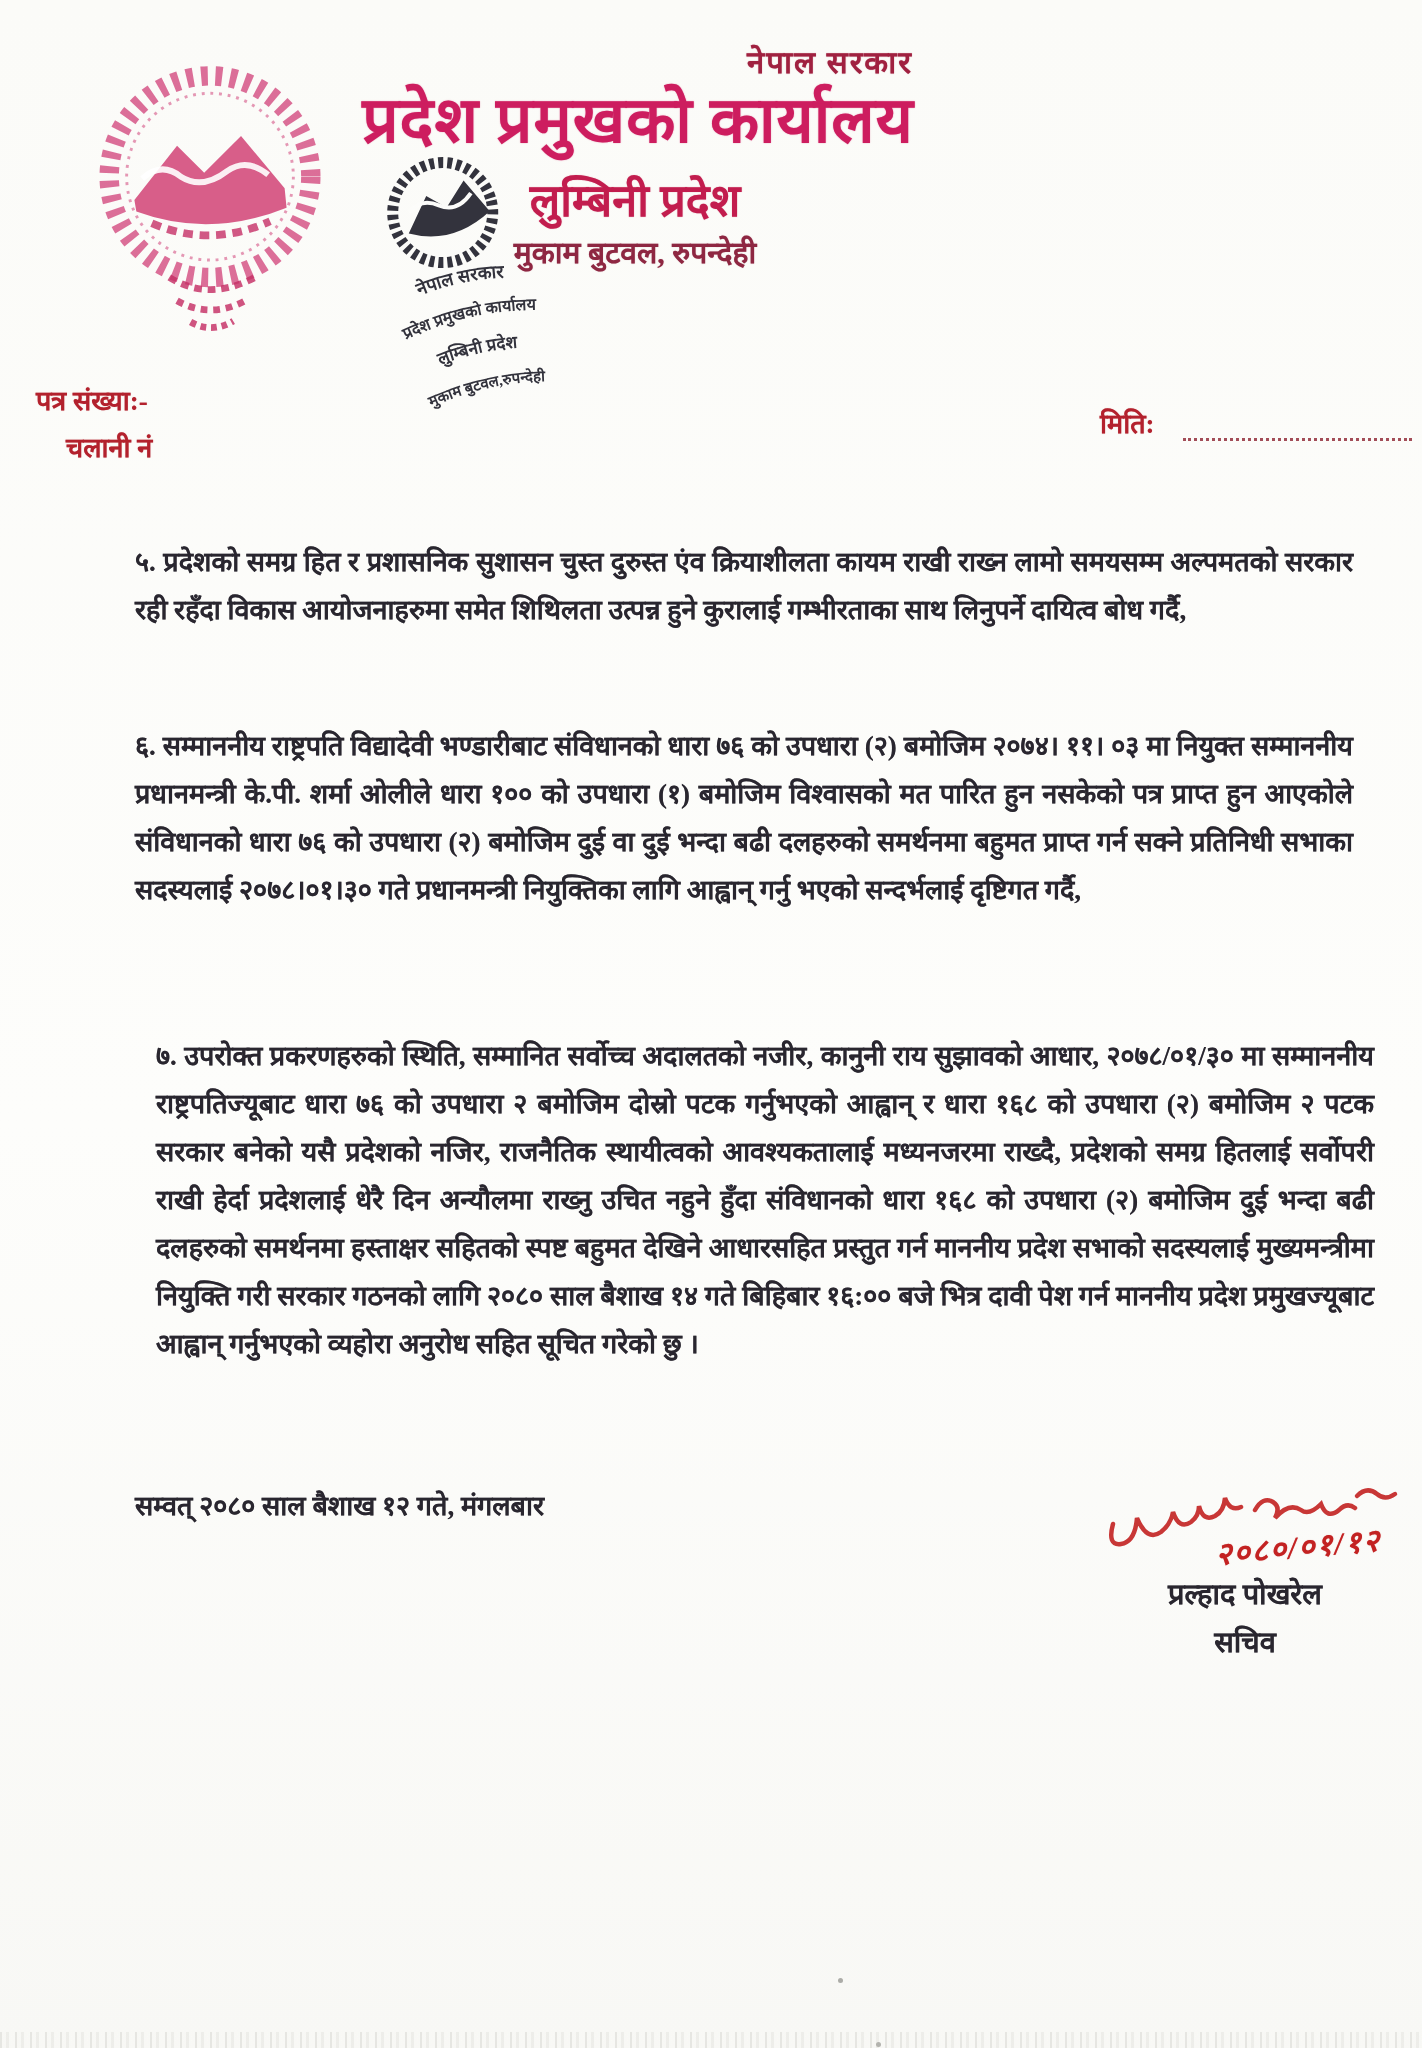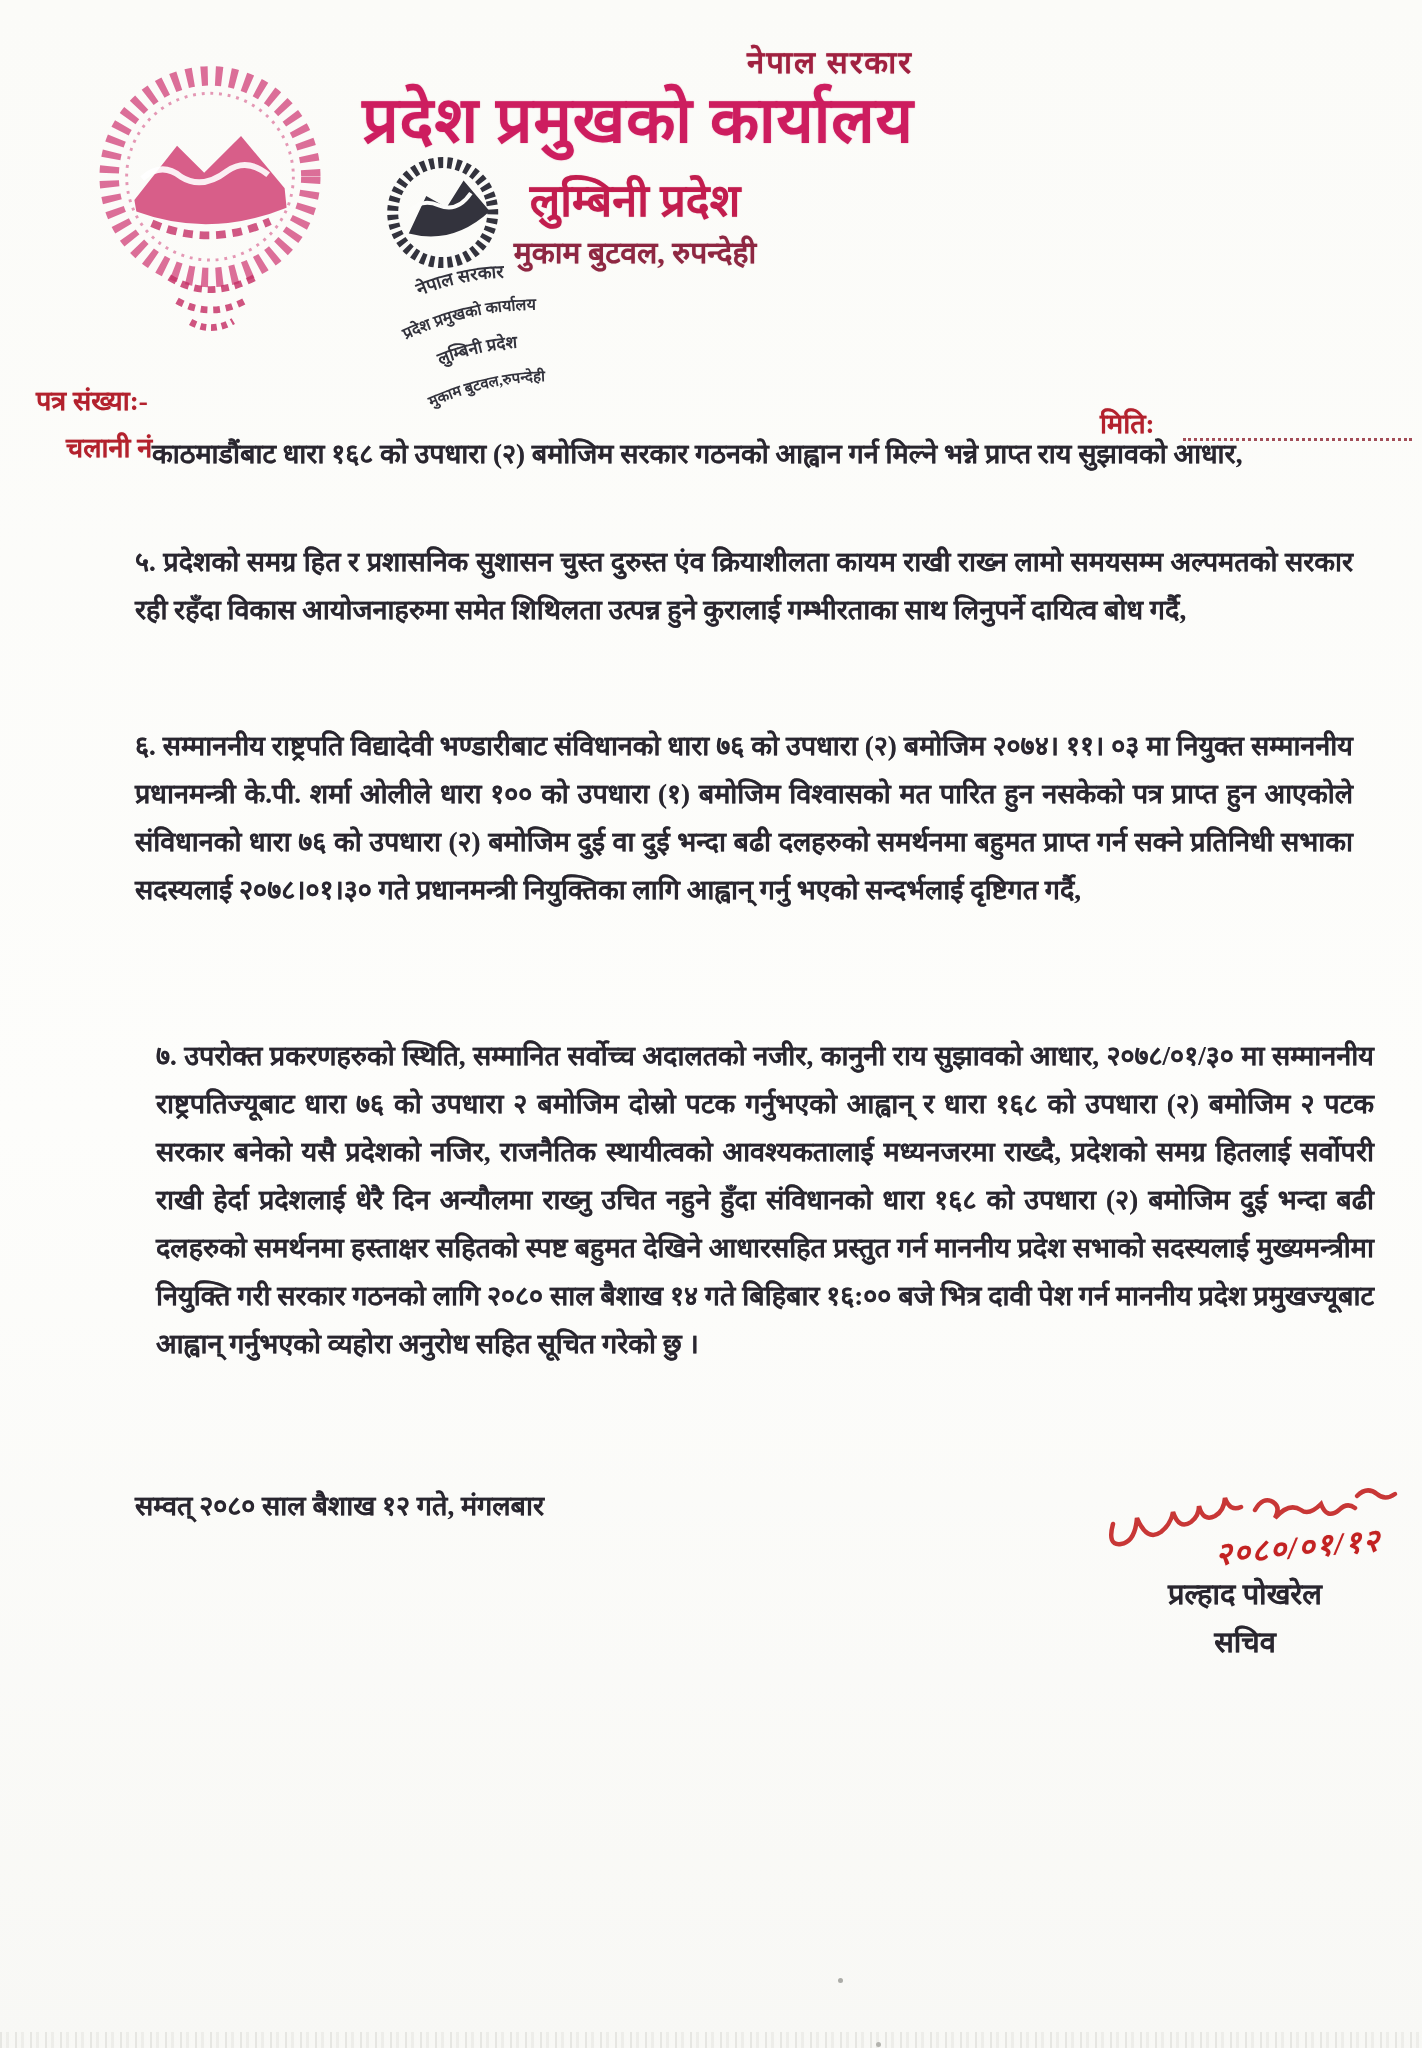--- a/index.html
+++ b/index.html
@@ -95,21 +95,20 @@
   <div class="abs province-line">लुम्बिनी प्रदेश</div>
   <div class="abs address-line">मुकाम बुटवल, रुपन्देही</div>
 
   <div class="abs red-label ref-label">पत्र संख्या:-</div>
   <div class="abs red-label dispatch-label">चलानी नं</div>
   <div class="abs date-row">
     <span class="red-label">मिति:</span>
     <span class="date-dots"></span>
   </div>
 
-  <div class="abs body-par par4">काठमाडौंबाट धारा १६८ को उपधारा (२) बमोजिम सरकार गठनको आह्वान गर्न मिल्ने भन्ने प्राप्त राय सुझावको आधार,</div>
   <div class="abs body-par par5">५. प्रदेशको समग्र हित र प्रशासनिक सुशासन चुस्त दुरुस्त एंव क्रियाशीलता कायम राखी राख्न लामो समयसम्म अल्पमतको सरकार रही रहँदा विकास आयोजनाहरुमा समेत शिथिलता उत्पन्न हुने कुरालाई गम्भीरताका साथ लिनुपर्ने दायित्व बोध गर्दै,</div>
   <div class="abs body-par par6">६. सम्माननीय राष्ट्रपति विद्यादेवी भण्डारीबाट संविधानको धारा ७६ को उपधारा (२) बमोजिम २०७४। ११। ०३ मा नियुक्त सम्माननीय प्रधानमन्त्री के.पी. शर्मा ओलीले धारा १०० को उपधारा (१) बमोजिम विश्वासको मत पारित हुन नसकेको पत्र प्राप्त हुन आएकोले संविधानको धारा ७६ को उपधारा (२) बमोजिम दुई वा दुई भन्दा बढी दलहरुको समर्थनमा बहुमत प्राप्त गर्न सक्ने प्रतिनिधी सभाका सदस्यलाई २०७८।०१।३० गते प्रधानमन्त्री नियुक्तिका लागि आह्वान् गर्नु भएको सन्दर्भलाई दृष्टिगत गर्दै,</div>
   <div class="abs body-par par7">७. उपरोक्त प्रकरणहरुको स्थिति, सम्मानित सर्वोच्च अदालतको नजीर, कानुनी राय सुझावको आधार, २०७८/०१/३० मा सम्माननीय राष्ट्रपतिज्यूबाट धारा ७६ को उपधारा २ बमोजिम दोस्रो पटक गर्नुभएको आह्वान् र धारा १६८ को उपधारा (२) बमोजिम २ पटक सरकार बनेको यसै प्रदेशको नजिर, राजनैतिक स्थायीत्वको आवश्यकतालाई मध्यनजरमा राख्दै, प्रदेशको समग्र हितलाई सर्वोपरी राखी हेर्दा प्रदेशलाई धेरै दिन अन्यौलमा राख्नु उचित नहुने हुँदा संविधानको धारा १६८ को उपधारा (२) बमोजिम दुई भन्दा बढी दलहरुको समर्थनमा हस्ताक्षर सहितको स्पष्ट बहुमत देखिने आधारसहित प्रस्तुत गर्न माननीय प्रदेश सभाको सदस्यलाई मुख्यमन्त्रीमा नियुक्ति गरी सरकार गठनको लागि २०८० साल बैशाख १४ गते बिहिबार १६:०० बजे भित्र दावी पेश गर्न माननीय प्रदेश प्रमुखज्यूबाट आह्वान् गर्नुभएको व्यहोरा अनुरोध सहित सूचित गरेको छु ।</div>
 
   <div class="abs body-par close-date">सम्वत् २०८० साल बैशाख १२ गते, मंगलबार</div>
 
   <svg class="abs" style="left:1095px;top:1478px;" width="320" height="90" viewBox="0 0 320 90" aria-hidden="true">
     <g stroke="#c32222" stroke-width="4.5" fill="none" stroke-linecap="round" opacity="0.9">
       <path d="M18,46 q-6,22 8,20 q14,-2 16,-26 q10,24 24,14 q10,-8 12,-20 q6,18 18,10 q8,-6 8,-16 q4,16 16,10 q9,-5 10,-18 q5,14 16,9"></path>
       <path d="M160,32 q8,-14 18,-8 q8,5 2,16 q14,-16 26,-8 q8,6 20,-6 q6,16 18,6 q8,-8 16,-2"></path>

